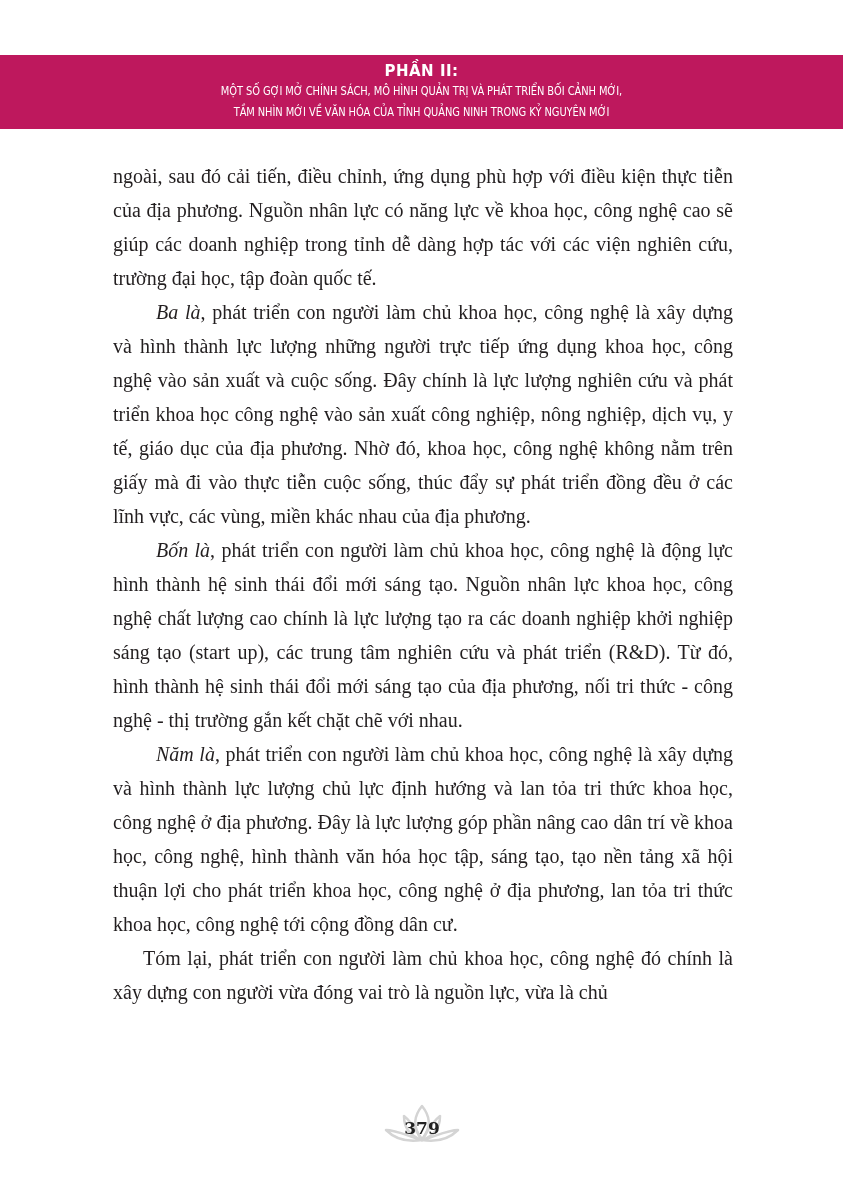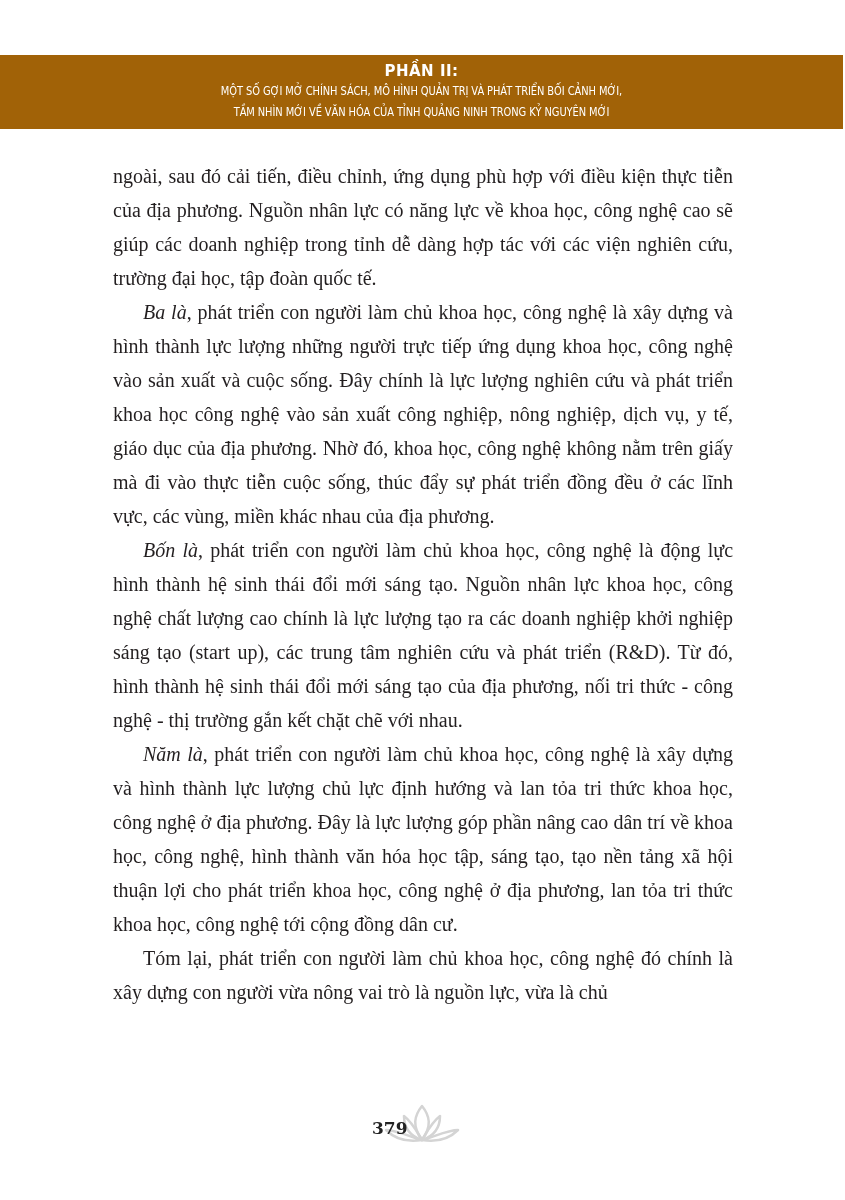--- a/index.html
+++ b/index.html
@@ -1,56 +1,56 @@
 <!DOCTYPE html>
 <html><head>
 <meta charset="utf-8">
 <style>
   html, body { margin: 0; padding: 0; background: #ffffff; }
   body { width: 845px; height: 1200px; position: relative; overflow: hidden; }
   .banner {
     position: absolute; left: 0; top: 55px; width: 843px; height: 74px;
-    background: #a16207; color: #ffffff; text-align: center;
+    background: #be185d; color: #ffffff; text-align: center;
     font-family: "DejaVu Sans", sans-serif;
   }
   .banner .part { font-weight: bold; font-size: 15px; letter-spacing: 0.5px; margin-top: 6px; line-height: 20px; }
   .banner .sub { font-size: 11.5px; line-height: 21px; letter-spacing: -0.1px; transform: scaleX(0.86); transform-origin: center; white-space: nowrap; }
   .body-text {
     position: absolute; left: 113px; top: 159px; width: 620px;
     font-family: "Liberation Serif", "DejaVu Serif", serif;
     font-size: 20px; line-height: 34px; color: #231f20;
     text-align: justify;
   }
   .body-text p { margin: 0; }
   .body-text p.indent { text-indent: 30px; }
-  .body-text em { font-style: italic; }
+  .body-text em { font-style: italic; margin-left: 13px; }
   .footer {
     position: absolute; left: 372px; top: 1100px; width: 100px; height: 50px;
   }
   .footer svg { position: absolute; left: 0; top: 0; }
   .page-num {
-    position: absolute; left: 0; top: 18px; width: 100px; text-align: left;
+    position: absolute; left: 0; top: 18px; width: 100px; text-align: center;
     font-family: "DejaVu Serif", serif; font-weight: bold; font-size: 17px; color: #222;
   }
 </style>
 </head>
 <body>
 
 <div class="banner">
   <div class="part">PHẦN II:</div>
   <div class="sub">MỘT SỐ GỢI MỞ CHÍNH SÁCH, MÔ HÌNH QUẢN TRỊ VÀ PHÁT TRIỂN BỐI CẢNH MỚI,</div>
   <div class="sub">TẦM NHÌN MỚI VỀ VĂN HÓA CỦA TỈNH QUẢNG NINH TRONG KỶ NGUYÊN MỚI</div>
 </div>
 
 <div class="body-text">
   <p>ngoài, sau đó cải tiến, điều chỉnh, ứng dụng phù hợp với điều kiện thực tiễn của địa phương. Nguồn nhân lực có năng lực về khoa học, công nghệ cao sẽ giúp các doanh nghiệp trong tỉnh dễ dàng hợp tác với các viện nghiên cứu, trường đại học, tập đoàn quốc tế.</p>
   <p class="indent"><em>Ba là</em><span>, phát triển con người làm chủ khoa học, công nghệ là xây dựng và hình thành lực lượng những người trực tiếp ứng dụng khoa học, công nghệ vào sản xuất và cuộc sống. Đây chính là lực lượng nghiên cứu và phát triển khoa học công nghệ vào sản xuất công nghiệp, nông nghiệp, dịch vụ, y tế, giáo dục của địa phương. Nhờ đó, khoa học, công nghệ không nằm trên giấy mà đi vào thực tiễn cuộc sống, thúc đẩy sự phát triển đồng đều ở các lĩnh vực, các vùng, miền khác nhau của địa phương.</span></p>
   <p class="indent"><em>Bốn là</em><span>, phát triển con người làm chủ khoa học, công nghệ là động lực hình thành hệ sinh thái đổi mới sáng tạo. Nguồn nhân lực khoa học, công nghệ chất lượng cao chính là lực lượng tạo ra các doanh nghiệp khởi nghiệp sáng tạo (start up), các trung tâm nghiên cứu và phát triển (R&amp;D). Từ đó, hình thành hệ sinh thái đổi mới sáng tạo của địa phương, nối tri thức - công nghệ - thị trường gắn kết chặt chẽ với nhau.</span></p>
   <p class="indent"><em>Năm là</em><span>, phát triển con người làm chủ khoa học, công nghệ là xây dựng và hình thành lực lượng chủ lực định hướng và lan tỏa tri thức khoa học, công nghệ ở địa phương. Đây là lực lượng góp phần nâng cao dân trí về khoa học, công nghệ, hình thành văn hóa học tập, sáng tạo, tạo nền tảng xã hội thuận lợi cho phát triển khoa học, công nghệ ở địa phương, lan tỏa tri thức khoa học, công nghệ tới cộng đồng dân cư.</span></p>
-  <p class="indent">Tóm lại, phát triển con người làm chủ khoa học, công nghệ đó chính là xây dựng con người vừa nông vai trò là nguồn lực, vừa là chủ</p>
+  <p class="indent">Tóm lại, phát triển con người làm chủ khoa học, công nghệ đó chính là xây dựng con người vừa đóng vai trò là nguồn lực, vừa là chủ</p>
 </div>
 
 <div class="footer">
   <svg width="100" height="50" viewBox="0 0 100 50">
     <g fill="none" stroke="#d4d4d4" stroke-width="2.5" stroke-linejoin="round">
       <path d="M50 6 C42 16 40 26 50 40 C60 26 58 16 50 6 Z"></path>
       <path d="M32 16 C32 28 38 36 50 40 C44 30 40 22 32 16 Z"></path>
       <path d="M68 16 C68 28 62 36 50 40 C56 30 60 22 68 16 Z"></path>
       <path d="M14 30 C24 30 36 36 50 40 C38 42 24 40 14 30 Z"></path>
       <path d="M86 30 C76 30 64 36 50 40 C62 42 76 40 86 30 Z"></path>

